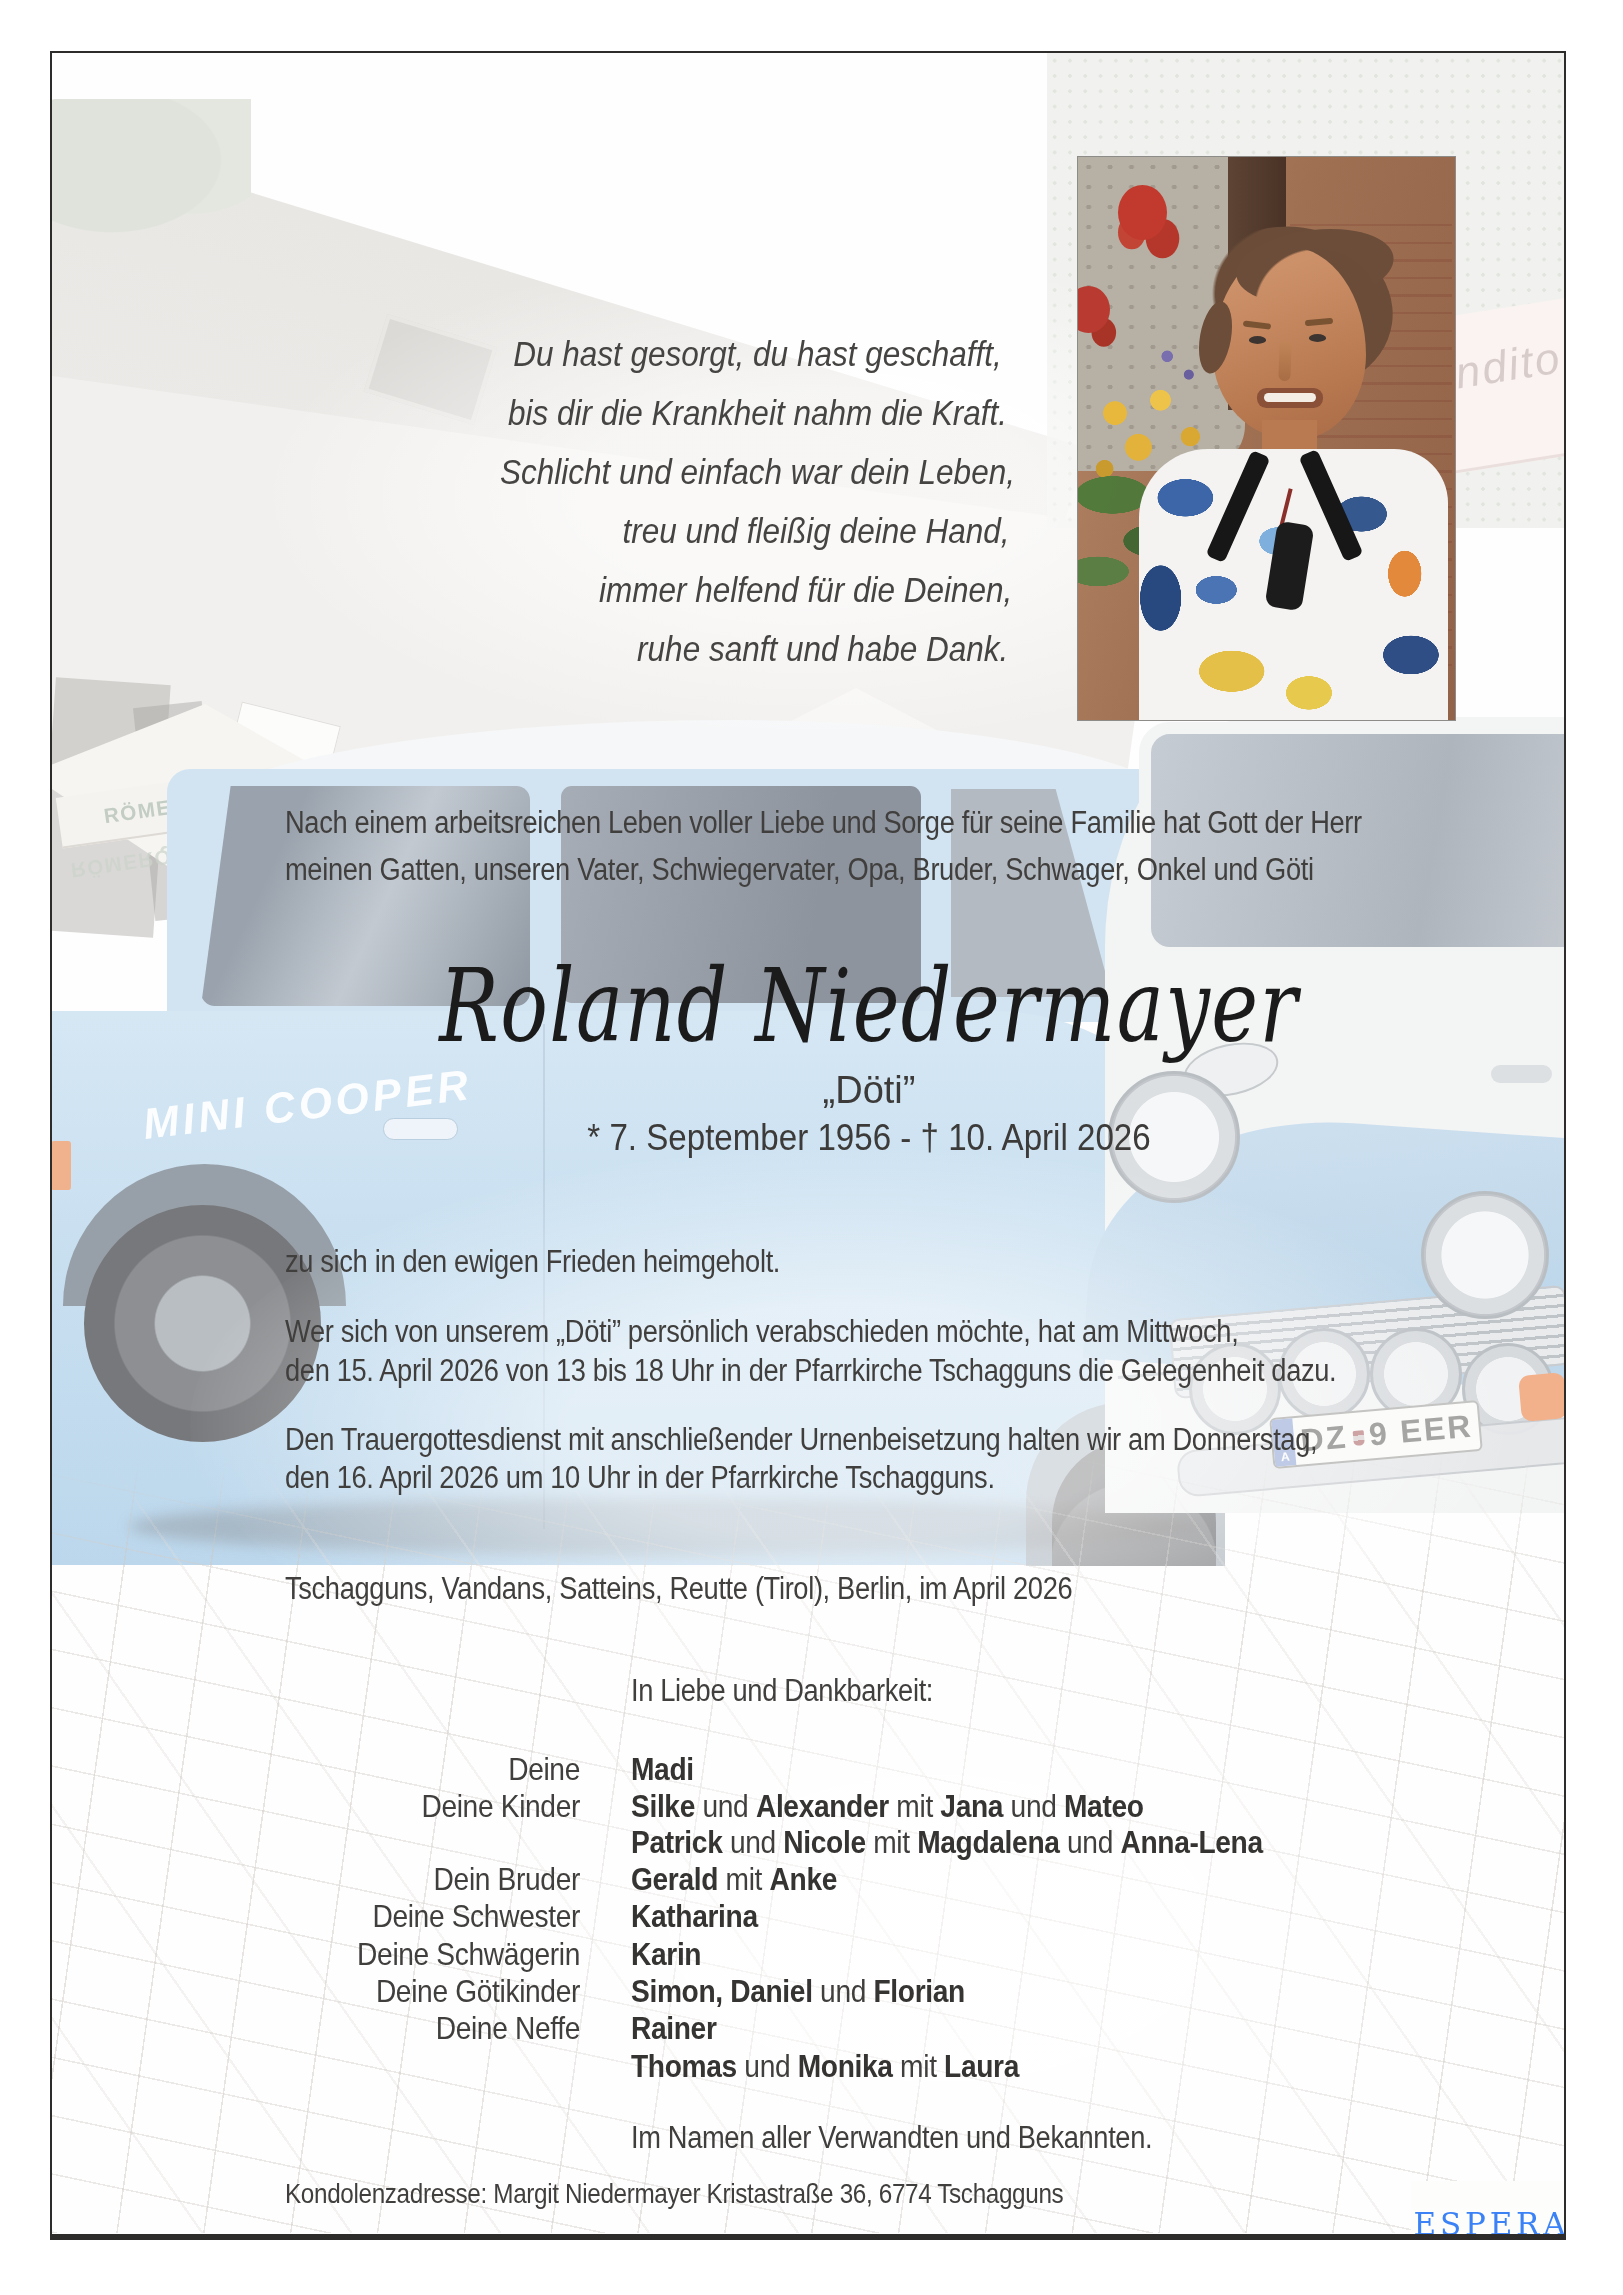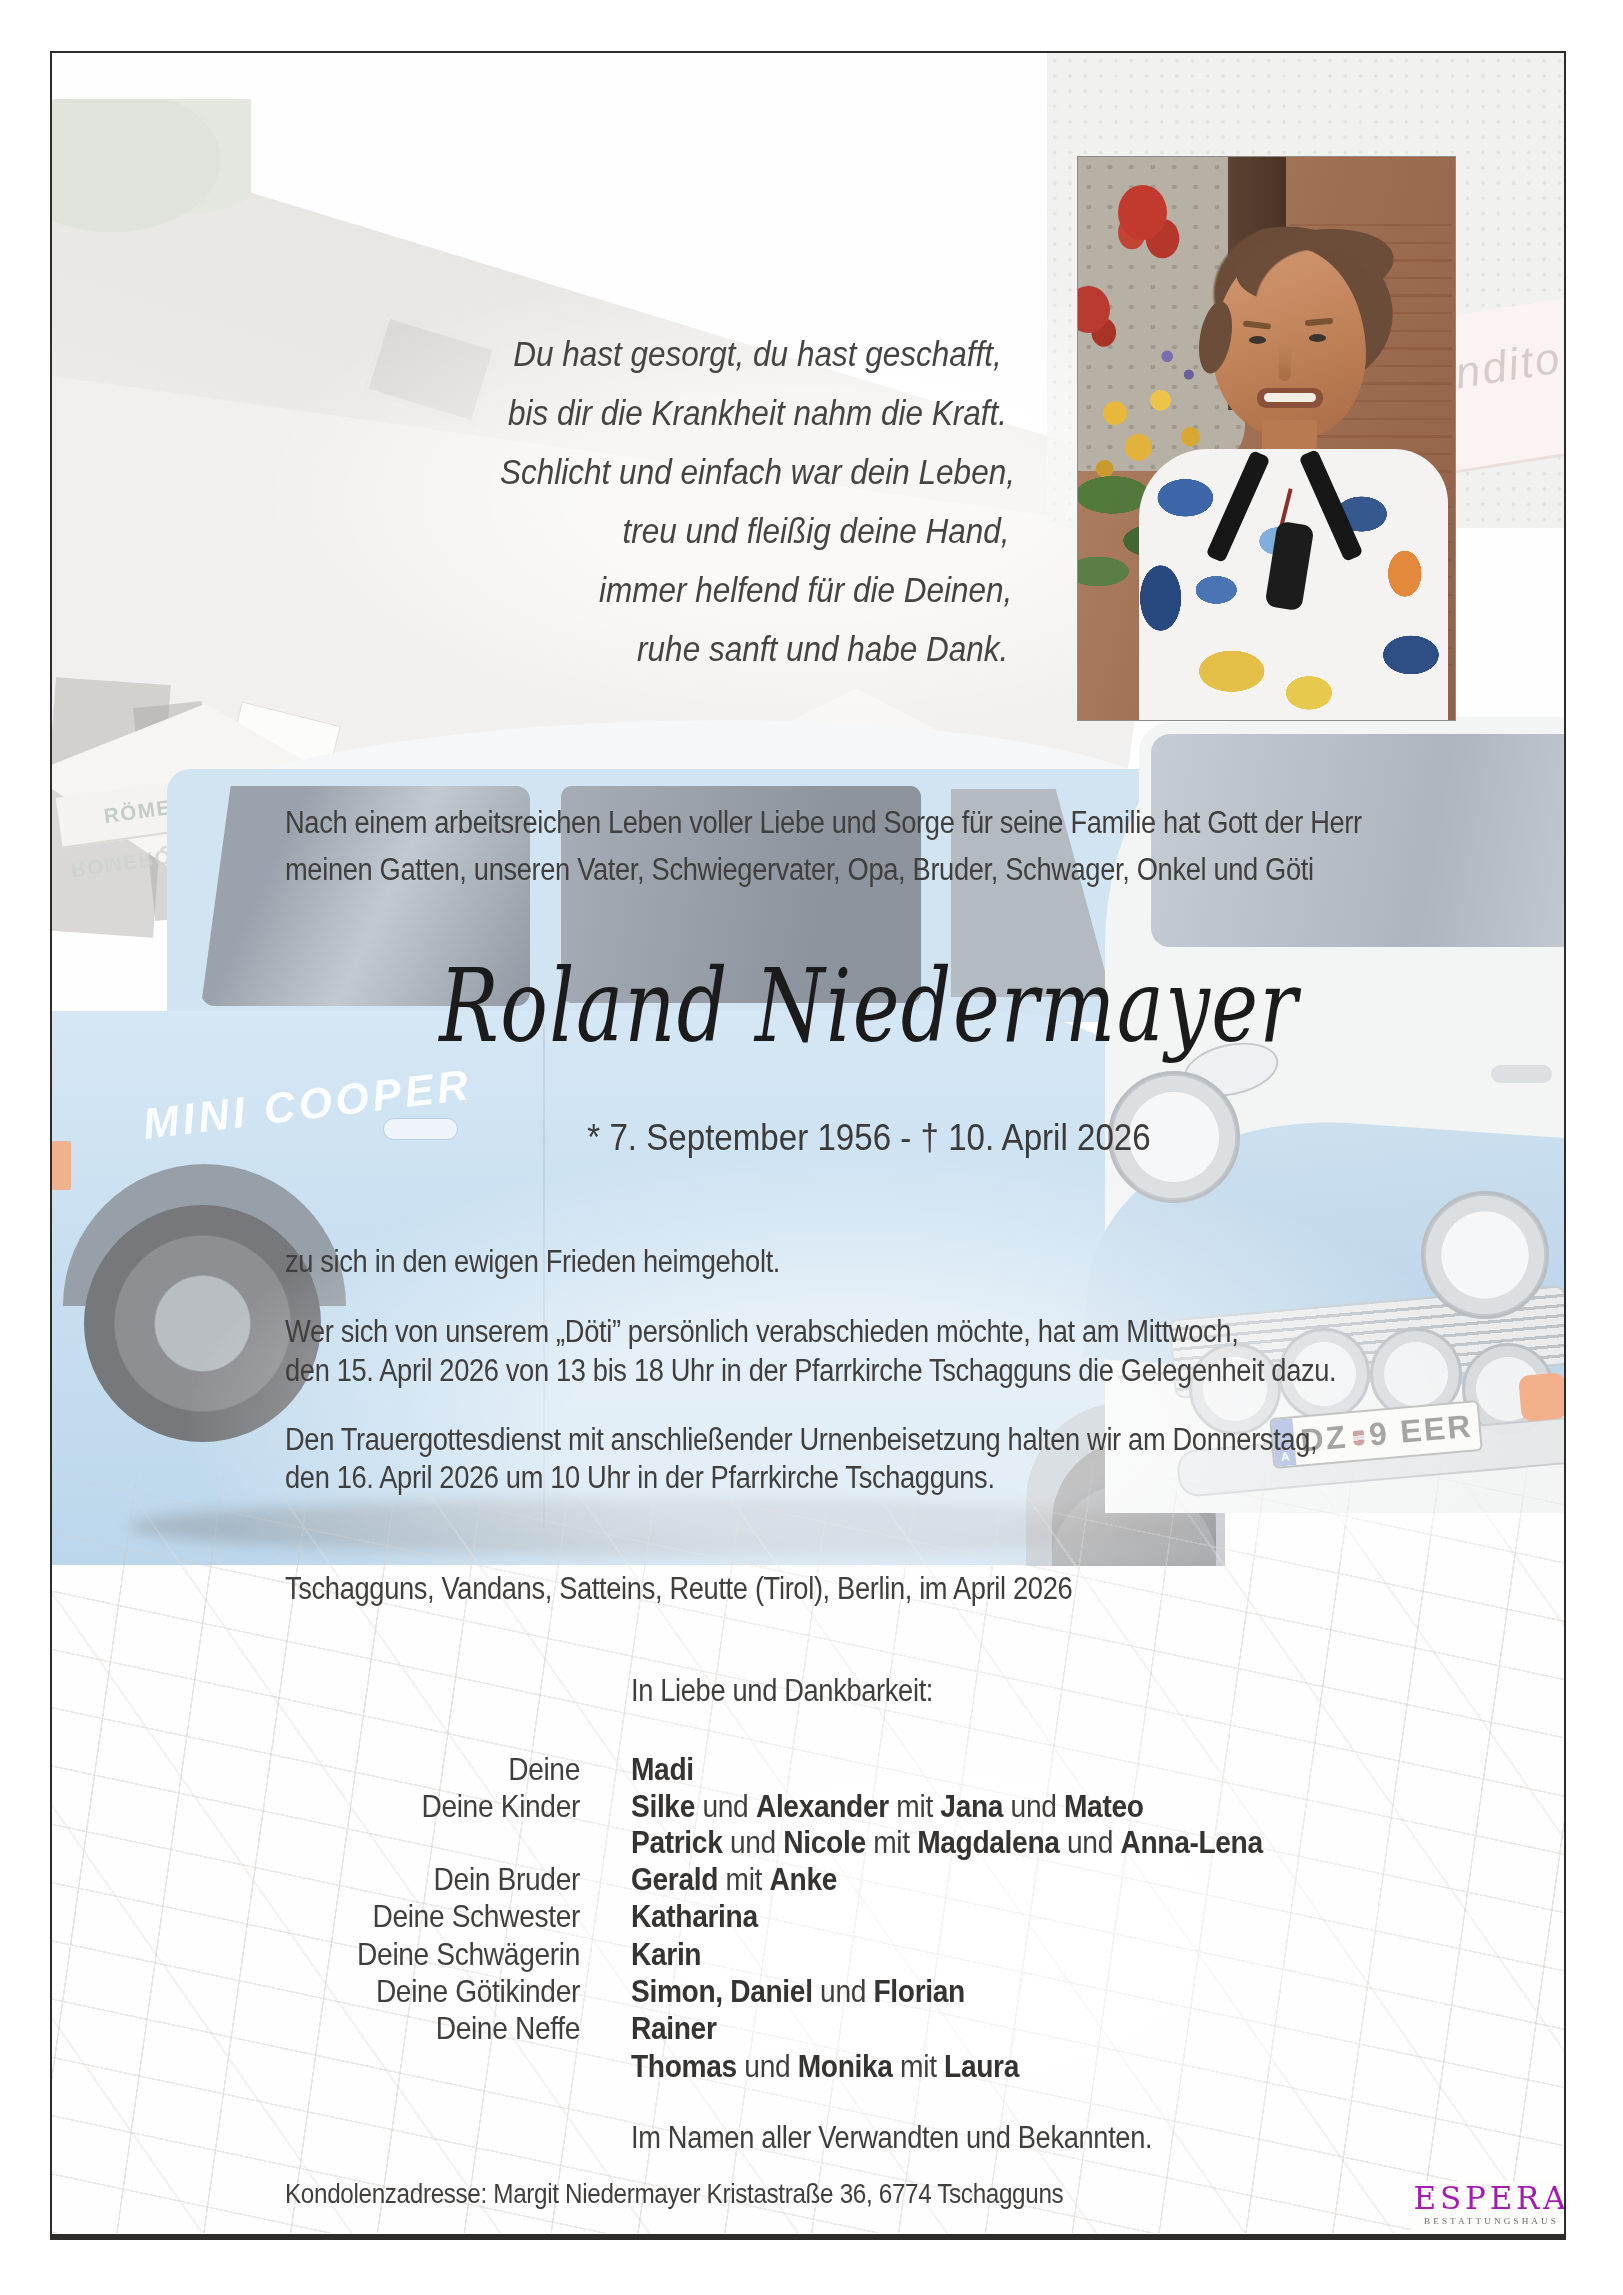--- a/index.html
+++ b/index.html
@@ -136,21 +136,21 @@
   .dates{left:289px;top:1064px;width:1056px;text-align:center;font-size:36px;color:#3c3b39;transform:scaleX(.92);transform-origin:center top;white-space:nowrap;z-index:6;}
   .heading{left:579px;top:1620px;}
   .family{left:222px;top:1698px;z-index:6;}
   .fam-row{position:absolute;left:0;width:1148px;height:37px;}
   .fam-label{position:absolute;left:0;top:0;width:306px;text-align:right;font-size:32px;letter-spacing:-0.4px;transform:scaleX(.88);transform-origin:right top;white-space:nowrap;}
   .fam-value{position:absolute;left:357px;top:0;font-size:32px;letter-spacing:-0.4px;transform:scaleX(.88);transform-origin:left top;white-space:nowrap;}
   .fam-value b{font-weight:700;color:#353432;}
   .footer-line{left:579px;top:2067px;}
   .condolence{left:233px;top:2125px;font-size:27.6px;}
   .logo{left:1359px;top:2128px;width:161px;height:52px;background:#fdfdfc;text-align:center;z-index:6;}
-  .logo-name{font-family:"DejaVu Serif",serif;font-size:31px;letter-spacing:3.8px;color:#a21caf;line-height:34px;}
+  .logo-name{font-family:"DejaVu Serif",serif;font-size:31px;letter-spacing:3.8px;color:#3b82f6;line-height:34px;margin-top:26px;}
   .logo-sub{font-size:9.2px;letter-spacing:3.1px;color:#6f6d68;line-height:12.2px;font-family:Liberation Serif, serif;}
 </style>
 </head>
 <body>
 
 <div class="frame">
   <div class="inner">
 
     <div class="bg">
       <div class="abs roof-a"></div>
@@ -258,20 +258,21 @@
       <div style="padding-left:107px;">immer helfend für die Deinen,</div>
       <div style="padding-left:145px;">ruhe sanft und habe Dank.</div>
     </div>
 
     <div class="abs bodytext intro">
       <div>Nach einem arbeitsreichen Leben voller Liebe und Sorge für seine Familie hat Gott der Herr</div>
       <div>meinen Gatten, unseren Vater, Schwiegervater, Opa, Bruder, Schwager, Onkel und Göti</div>
     </div>
 
     <div class="abs name">Roland Niedermayer</div>
+    <div class="abs nickname">„Döti”</div>
     <div class="abs dates">* 7. September 1956 - † 10. April 2026</div>
 
     <div class="abs bodytext" style="left:233px;top:1191px;">zu sich in den ewigen Frieden heimgeholt.</div>
     <div class="abs bodytext" style="left:233px;top:1261px;">Wer sich von unserem „Döti” persönlich verabschieden möchte, hat am Mittwoch,</div>
     <div class="abs bodytext" style="left:233px;top:1300px;">den 15. April 2026 von 13 bis 18 Uhr in der Pfarrkirche Tschagguns die Gelegenheit dazu.</div>
     <div class="abs bodytext" style="left:233px;top:1369px;">Den Trauergottesdienst mit anschließender Urnenbeisetzung halten wir am Donnerstag,</div>
     <div class="abs bodytext" style="left:233px;top:1407px;">den 16. April 2026 um 10 Uhr in der Pfarrkirche Tschagguns.</div>
     <div class="abs bodytext" style="left:233px;top:1518px;">Tschagguns, Vandans, Satteins, Reutte (Tirol), Berlin, im April 2026</div>
 
     <div class="abs bodytext heading">In Liebe und Dankbarkeit:</div>

